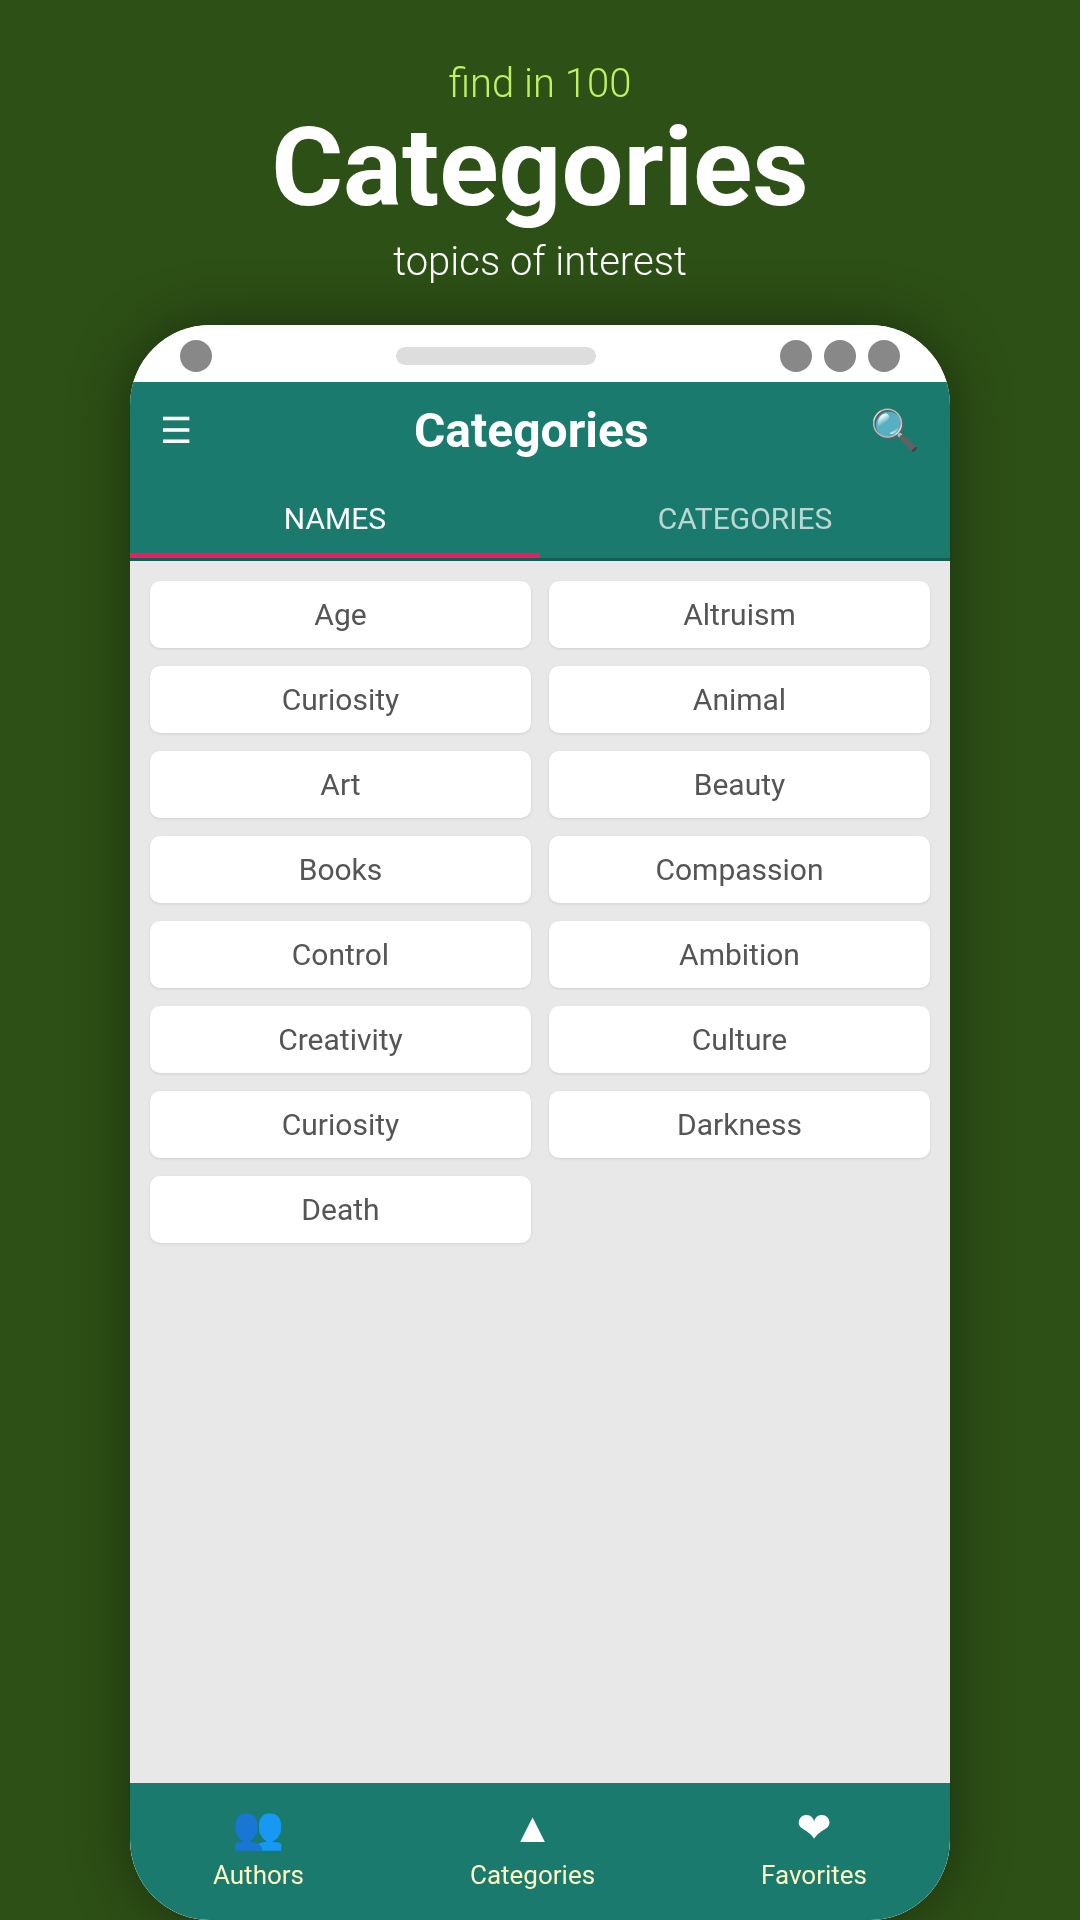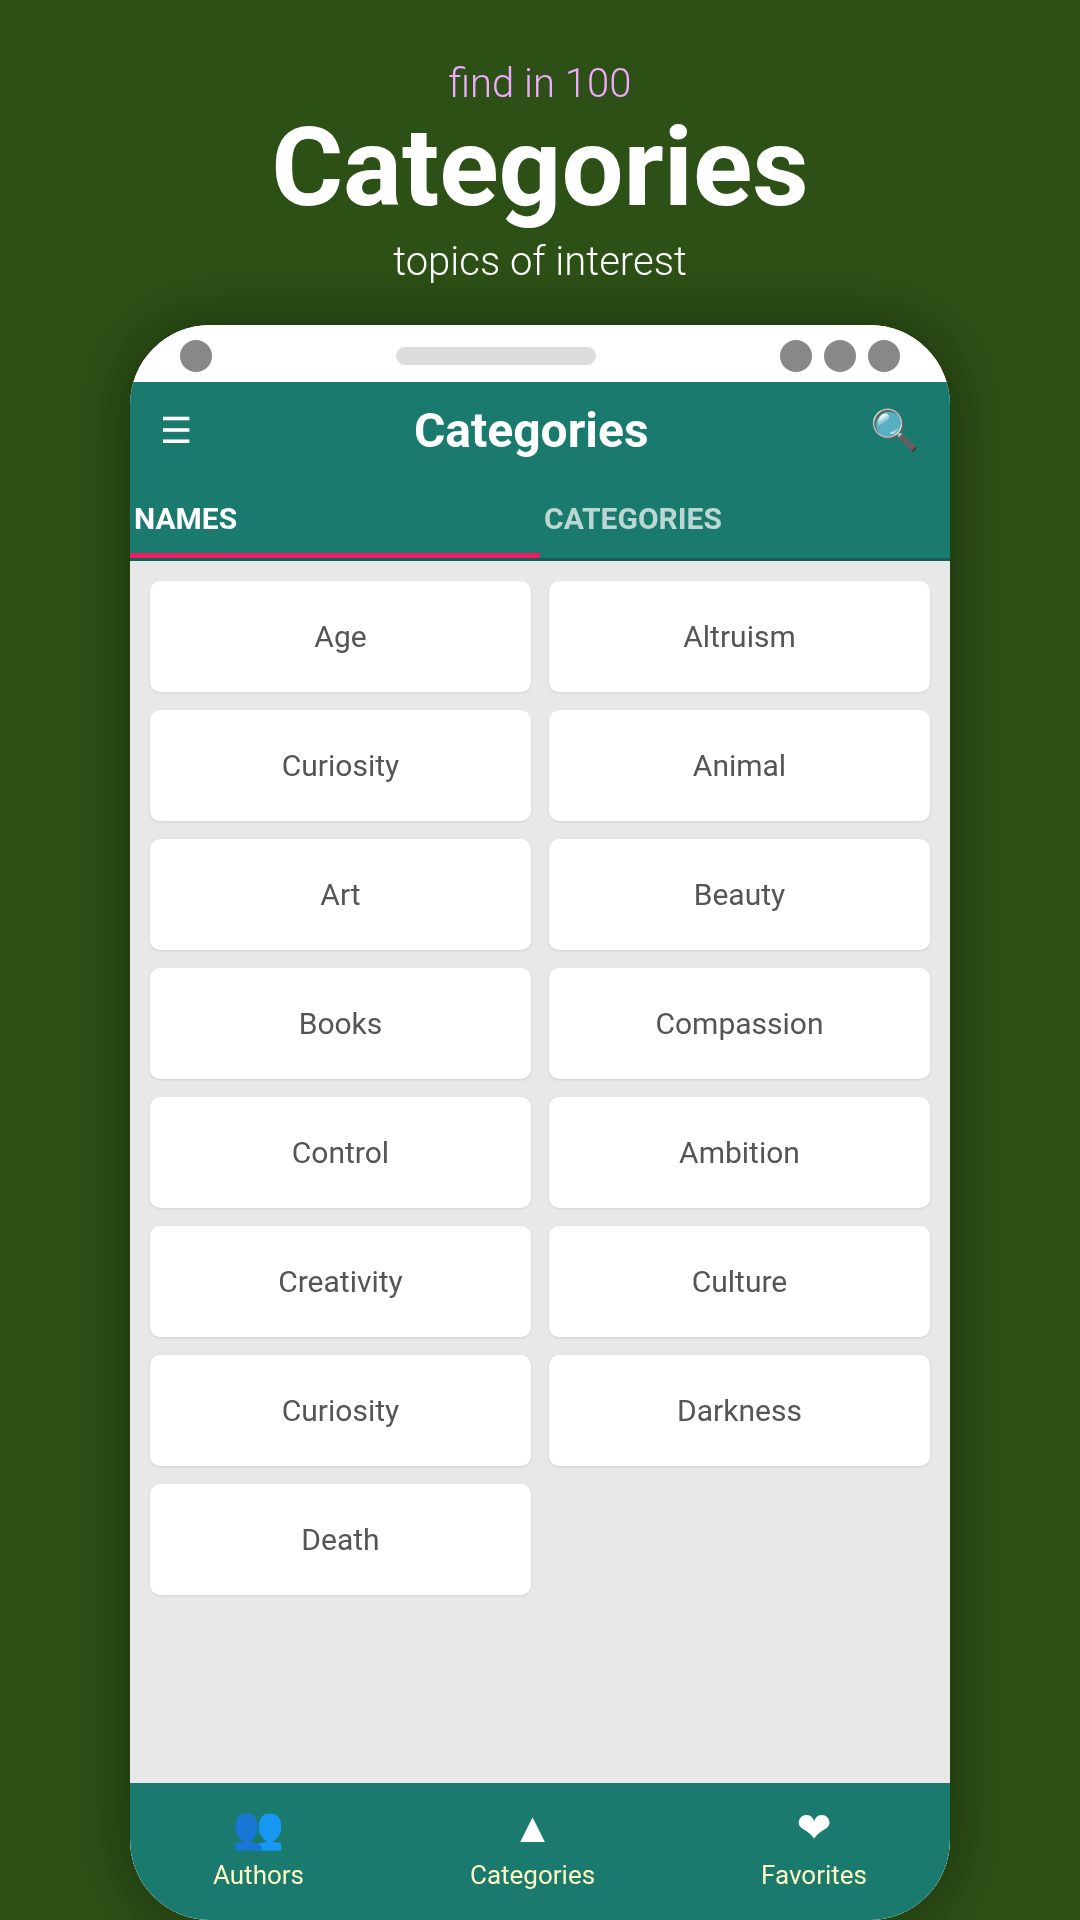--- a/index.html
+++ b/index.html
@@ -18,21 +18,21 @@
     .header-area {
       width: 100%;
       padding: 60px 20px 40px;
       text-align: center;
       color: white;
     }
 
     .find-text {
       font-size: 40px;
       font-weight: 300;
-      color: #f0abfc;
+      color: #bef264;
     }
 
     .categories-big {
       font-size: 110px;
       font-weight: bold;
       color: white;
       line-height: 1.1;
     }
 
     .topics-text {
@@ -111,23 +111,24 @@
 
     
     .tabs-bar {
       background: #1a7a6e;
       display: flex;
       border-bottom: 3px solid #155e54;
     }
 
     .tab {
       flex: 1;
+      text-align: center;
       padding: 22px 4px;
       font-size: 30px;
-      font-weight: 700;
+      font-weight: 400;
       color: rgba(255,255,255,0.7);
       cursor: pointer;
       position: relative;
     }
 
     .tab.active {
       color: white;
     }
 
     .tab.active::after {
@@ -150,21 +151,21 @@
 
     .category-grid {
       display: grid;
       grid-template-columns: 1fr 1fr;
       gap: 18px;
     }
 
     .category-item {
       background: white;
       border-radius: 10px;
-      padding: 38px 20px;
+      padding: 16px 20px;
       text-align: center;
       font-size: 30px;
       color: #555;
       cursor: pointer;
       font-weight: 400;
       box-shadow: 0 1px 3px rgba(0,0,0,0.1);
     }
 
     
     .bottom-nav {

